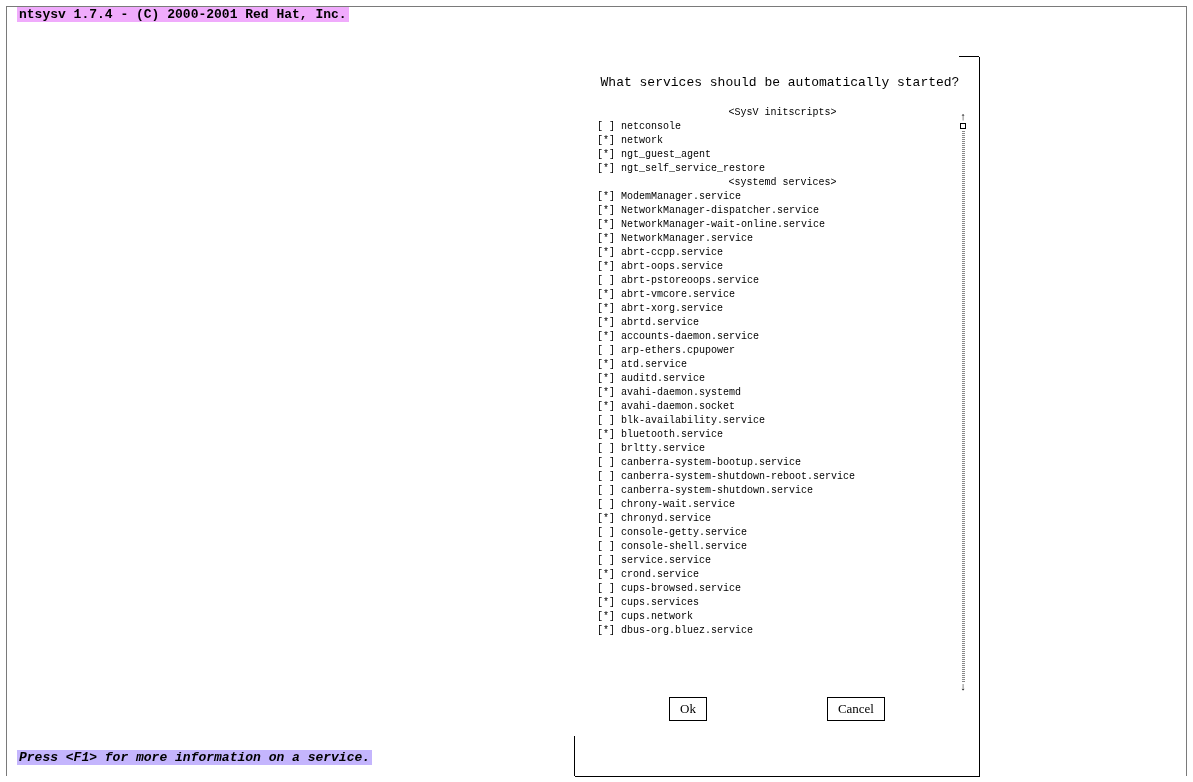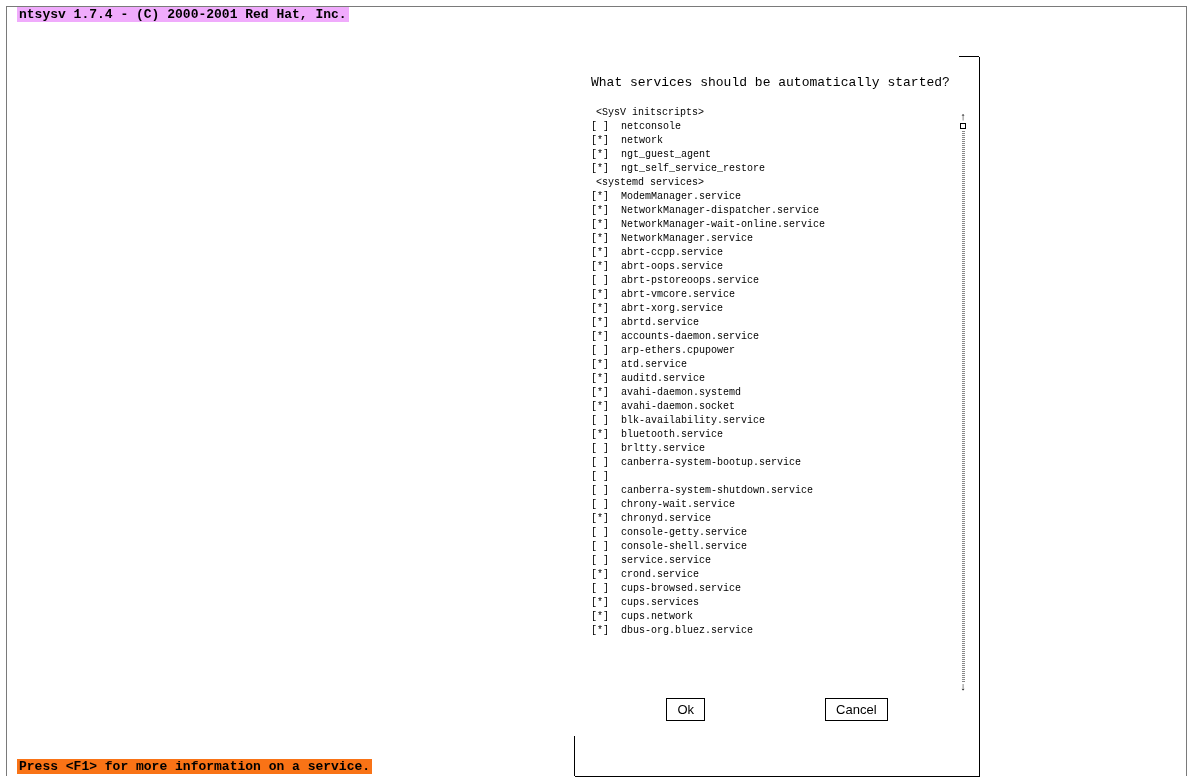--- a/index.html
+++ b/index.html
@@ -50,20 +50,21 @@
     .dialog-top-right {
       position: absolute;
       right: 0;
       top: -1px;
       width: 20px;
       height: 1px;
       background: #000;
     }
     .dialog-content {
       padding: 18px 10px 10px 16px;
+      text-align: center;
     }
     .dialog-prompt {
       margin-bottom: 16px;
     }
     .service-list {
       line-height: 14px;
       font-size: 10px;
       white-space: nowrap;
       position: relative;
     }
@@ -85,21 +86,21 @@
       left: 0;
       right: 0;
       display: flex;
       justify-content: center;
       gap: 120px;
     }
     .btn {
       border: 1px solid #000;
       padding: 3px 10px;
       background: #fff;
-      font-family: Liberation Sans, sans-serif;
+      font-family: Liberation Serif, serif;
       font-size: 13px;
       cursor: pointer;
     }
     .scroll-indicator {
       position: absolute;
       right: 12px;
       top: 55px;
       width: 8px;
       height: 580px;
       font-size: 10px;
@@ -117,25 +118,26 @@
       border: 1px solid #000;
       margin: 1px 0;
     }
     .scroll-track {
       flex: 1;
       width: 3px;
       background-image: repeating-linear-gradient(0deg, #888 0, #888 1px, #fff 1px, #fff 2px);
     }
     .footer-hint {
       position: absolute;
-      bottom: 2px;
+      bottom: 11px;
       left: 10px;
-      background: #f97316;
+      background: #c4b5fd;
       padding: 0 2px;
       font-weight: bold;
+      font-style: italic;
     }
   </style>
 </head>
 <body>
 
 <div class="outer-frame">
   <div class="title-bar">ntsysv 1.7.4 - (C) 2000-2001 Red Hat, Inc.</div>
 
   <div class="dialog-box">
     <div class="dialog-left-bottom"></div>
@@ -236,20 +238,21 @@
           <div class="service-row">
             <span class="svc-check">[ ]</span>
             <span class="svc-name">brltty.service</span>
           </div>
           <div class="service-row">
             <span class="svc-check">[ ]</span>
             <span class="svc-name">canberra-system-bootup.service</span>
           </div>
           <div class="service-row">
             <span class="svc-check">[ ]</span>
+            <span class="svc-name">canberra-system-shutdown-reboot.service</span>
           </div>
           <div class="service-row">
             <span class="svc-check">[ ]</span>
             <span class="svc-name">canberra-system-shutdown.service</span>
           </div>
           <div class="service-row">
             <span class="svc-check">[ ]</span>
             <span class="svc-name">chrony-wait.service</span>
           </div>
           <div class="service-row">

